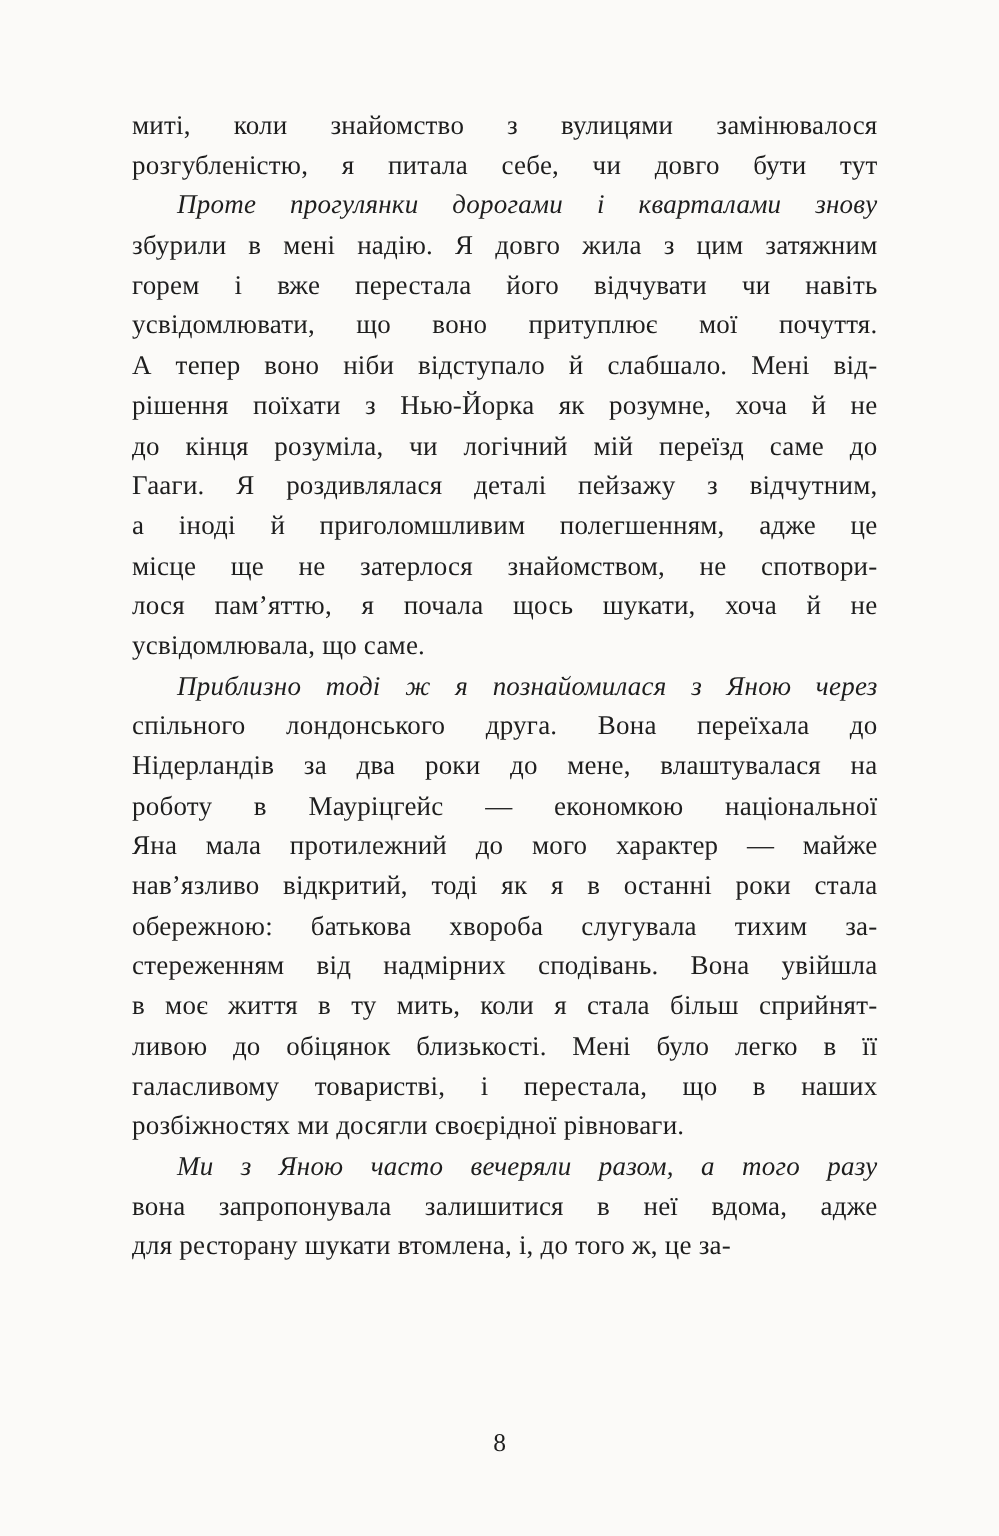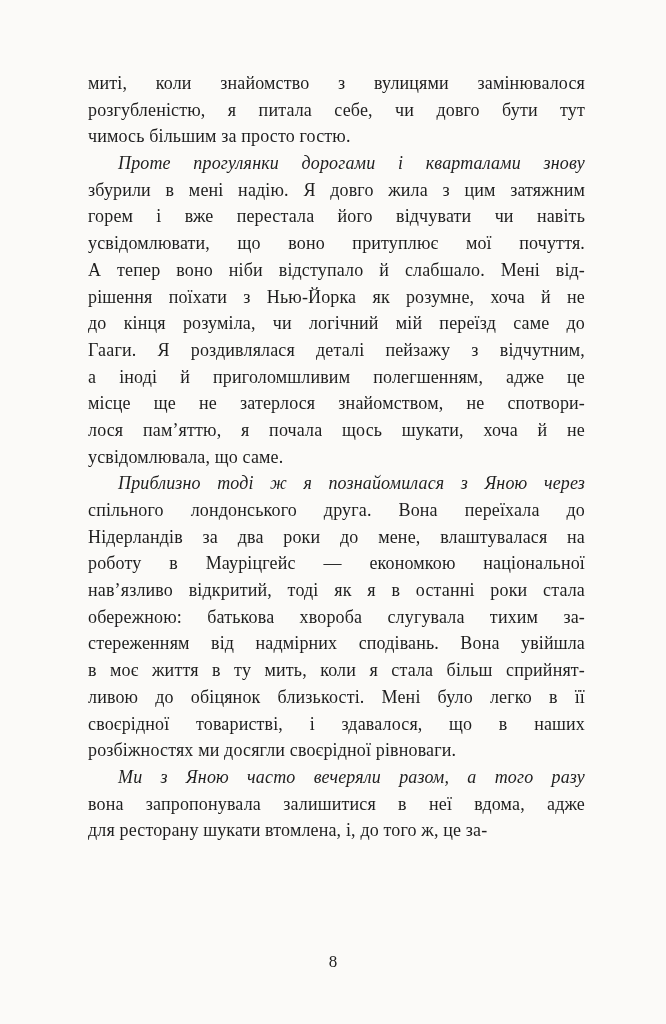--- a/index.html
+++ b/index.html
@@ -57,47 +57,47 @@
   }
 </style>
 </head>
 <body style="--page-bg: #fbfaf8; --ink: #1e1e1e;">
 
 <div class="page">
   <div class="text-block" id="text-block">
       <div class="para">
         <div class="line">миті, коли знайомство з вулицями замінювалося</div>
         <div class="line">розгубленістю, я питала себе, чи довго бути тут</div>
-        <div class="line last">чимось більшим за просто гостю.</div>
       </div>
       <div class="para">
         <div class="line indent">Проте прогулянки дорогами і кварталами знову</div>
         <div class="line">збурили в мені надію. Я довго жила з цим затяжним</div>
         <div class="line">горем і вже перестала його відчувати чи навіть</div>
         <div class="line">усвідомлювати, що воно притуплює мої почуття.</div>
         <div class="line">А тепер воно ніби відступало й слабшало. Мені від-</div>
         <div class="line">рішення поїхати з Нью-Йорка як розумне, хоча й не</div>
         <div class="line">до кінця розуміла, чи логічний мій переїзд саме до</div>
         <div class="line">Гааги. Я роздивлялася деталі пейзажу з відчутним,</div>
         <div class="line">а іноді й приголомшливим полегшенням, адже це</div>
         <div class="line">місце ще не затерлося знайомством, не спотвори-</div>
         <div class="line">лося памʼяттю, я почала щось шукати, хоча й не</div>
         <div class="line last">усвідомлювала, що саме.</div>
       </div>
       <div class="para">
         <div class="line indent">Приблизно тоді ж я познайомилася з Яною через</div>
         <div class="line">спільного лондонського друга. Вона переїхала до</div>
         <div class="line">Нідерландів за два роки до мене, влаштувалася на</div>
         <div class="line">роботу в Мауріцгейс — економкою національної</div>
+        <div class="line">Яна мала протилежний до мого характер — майже</div>
         <div class="line">навʼязливо відкритий, тоді як я в останні роки стала</div>
         <div class="line">обережною: батькова хвороба слугувала тихим за-</div>
         <div class="line">стереженням від надмірних сподівань. Вона увійшла</div>
         <div class="line">в моє життя в ту мить, коли я стала більш сприйнят-</div>
         <div class="line">ливою до обіцянок близькості. Мені було легко в її</div>
-        <div class="line">своєрідної товаристві, і здавалося, що в наших</div>
+        <div class="line">галасливому товаристві, і перестала, що в наших</div>
         <div class="line last">розбіжностях ми досягли своєрідної рівноваги.</div>
       </div>
       <div class="para">
         <div class="line indent">Ми з Яною часто вечеряли разом, а того разу</div>
         <div class="line">вона запропонувала залишитися в неї вдома, адже</div>
         <div class="line last">для ресторану шукати втомлена, і, до того ж, це за-</div>
       </div>
     </div>
   <div class="page-number">8</div>
 </div>

